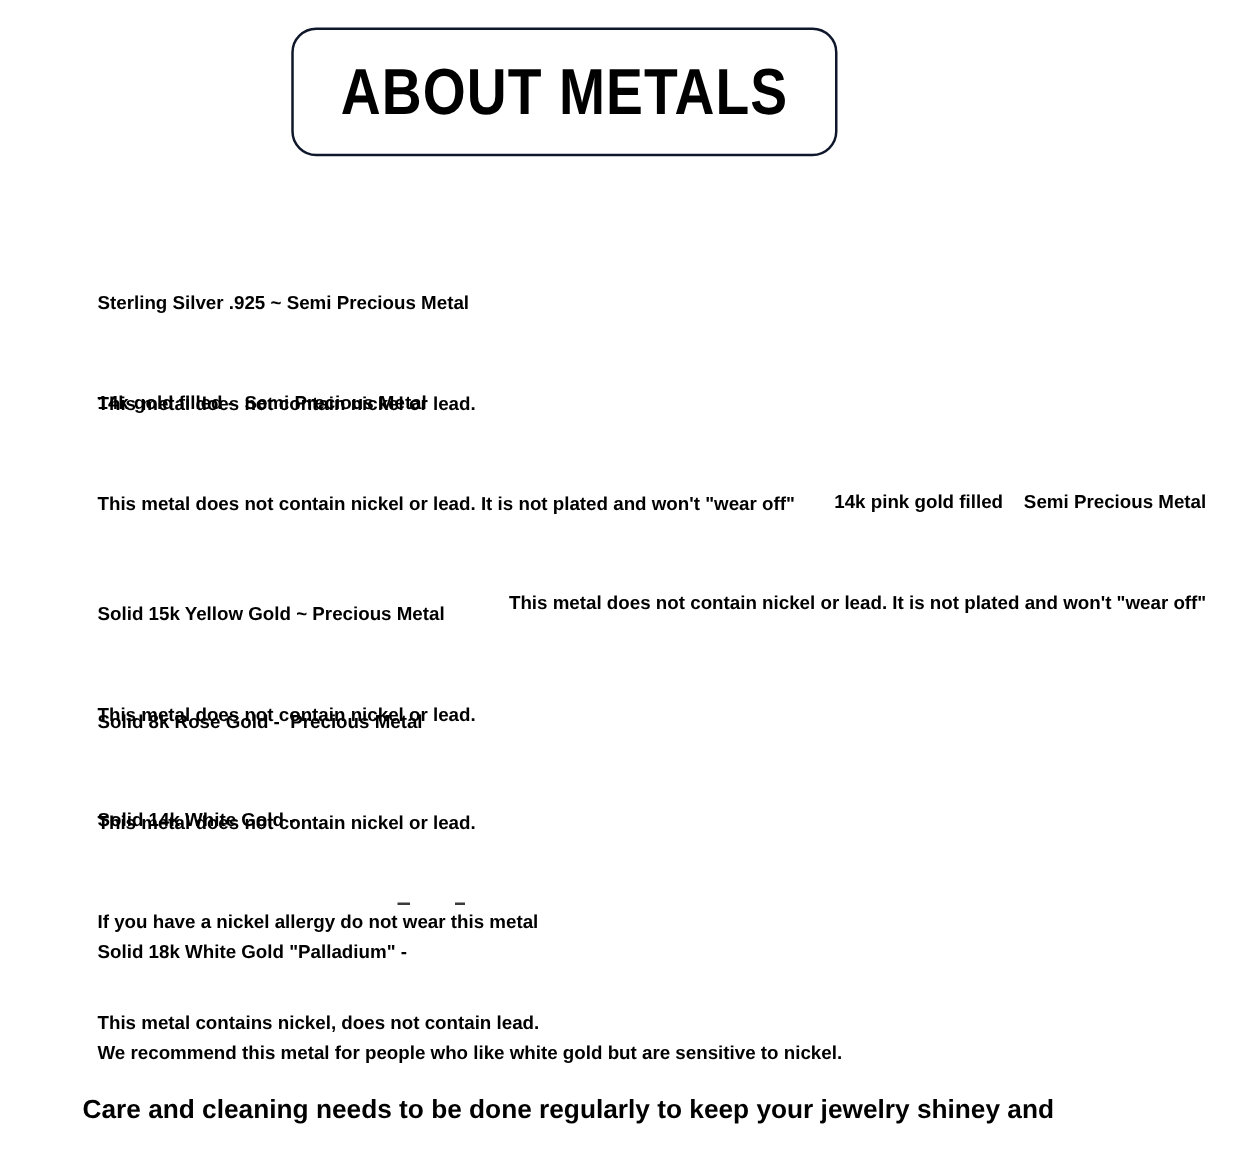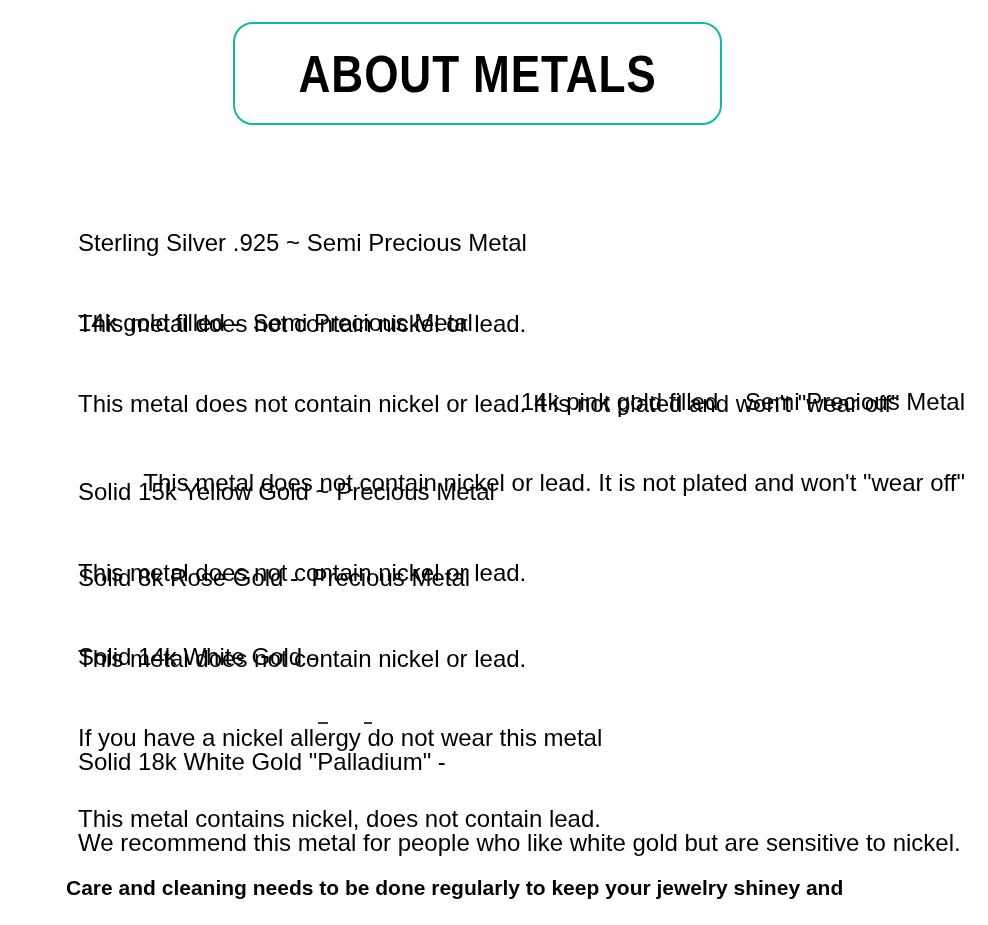--- a/index.html
+++ b/index.html
@@ -10,44 +10,44 @@
     height: 925px;
     background: #ffffff;
     overflow: hidden;
     font-family: "Liberation Sans", sans-serif;
     color: #000000;
   }
   .title-box {
     position: absolute;
     left: 233px;
     top: 22px;
-    width: 489px;
+    width: 437px;
     height: 103px;
-    border: 2px solid #14b8a6;
+    border: 2px solid #0f172a;
     border-radius: 20px;
     background: #ffffff;
     display: flex;
     align-items: center;
     justify-content: center;
   }
   .title-text {
     display: inline-block;
     font-size: 52px;
     font-weight: bold;
     letter-spacing: 1px;
     transform: scaleX(0.85);
     transform-origin: center;
     white-space: pre;
   }
   .sec {
     position: absolute;
     left: 75px;
     width: 890px;
-    font-size: 24px;
-    font-weight: normal;
+    font-size: 15px;
+    font-weight: bold;
     line-height: 27px;
     white-space: pre-wrap;
   }
   .sec .h { margin-left: 3px; }
   .sec .line { margin-left: 3px; }
   .s1 { top: 175px; }
   .s2 { top: 255px; }
   .s3 { top: 334px; text-align: right; }
   .s4 { top: 424px; }
   .s5 { top: 510px; }

